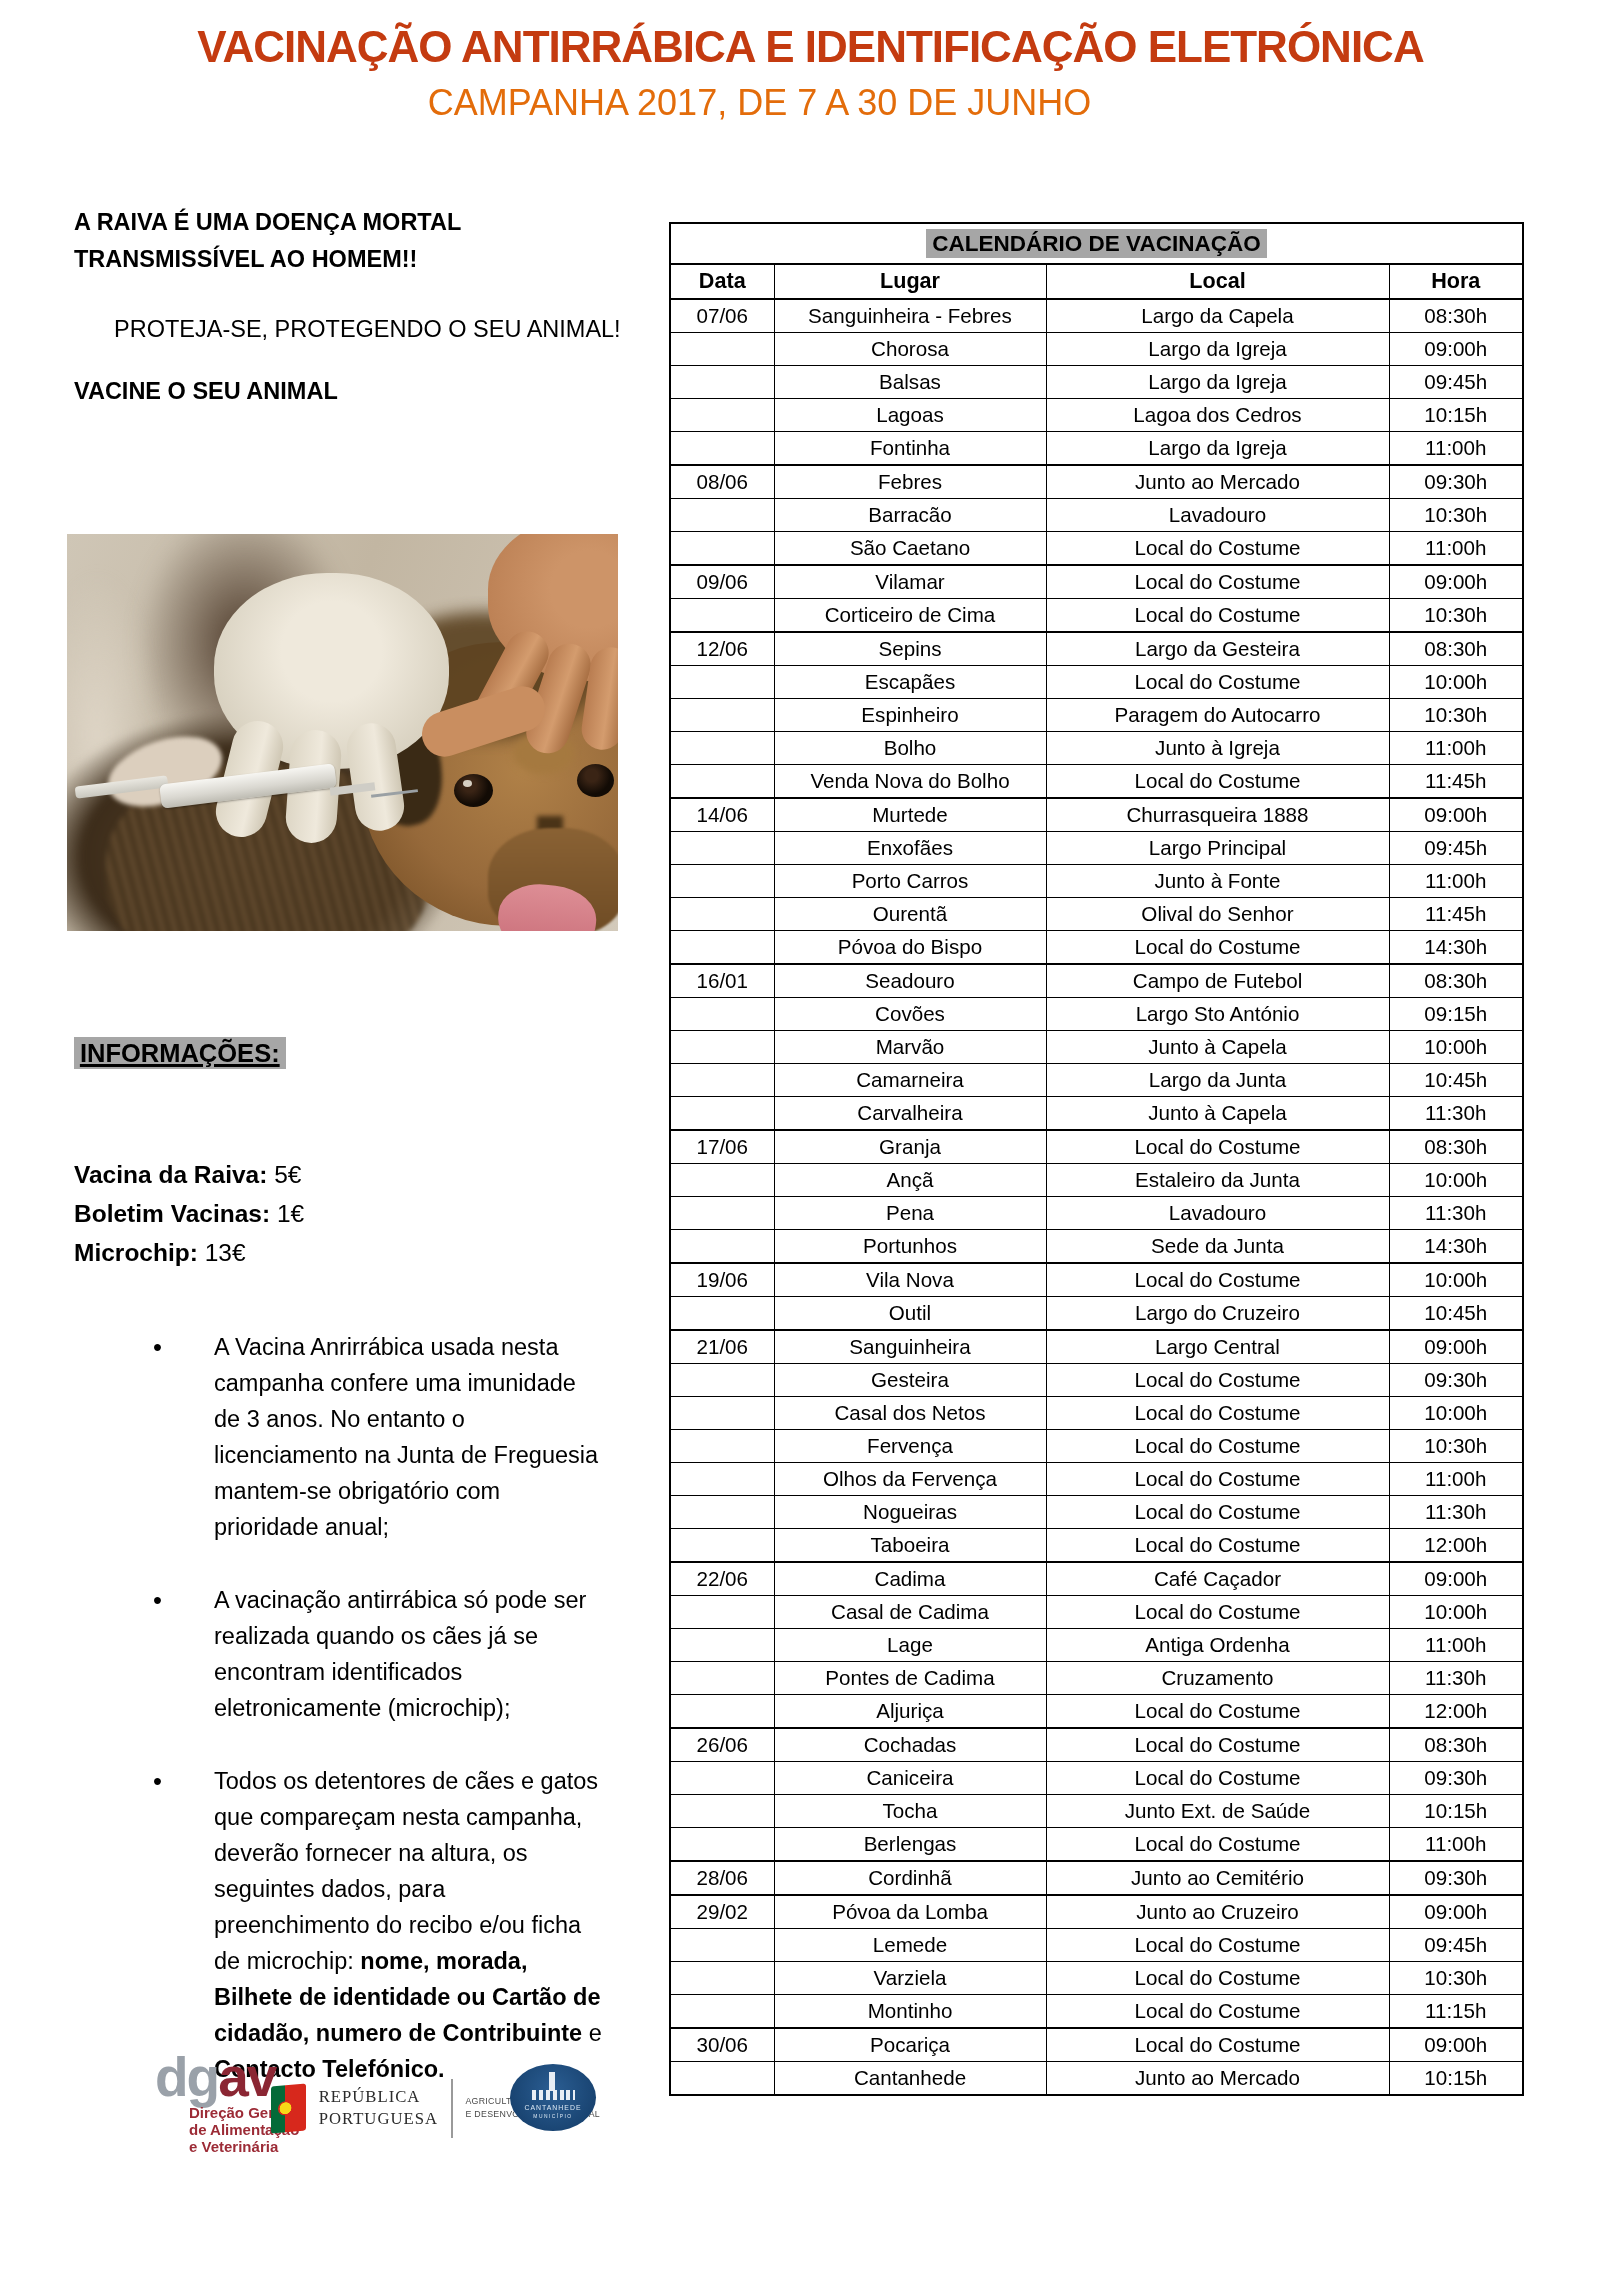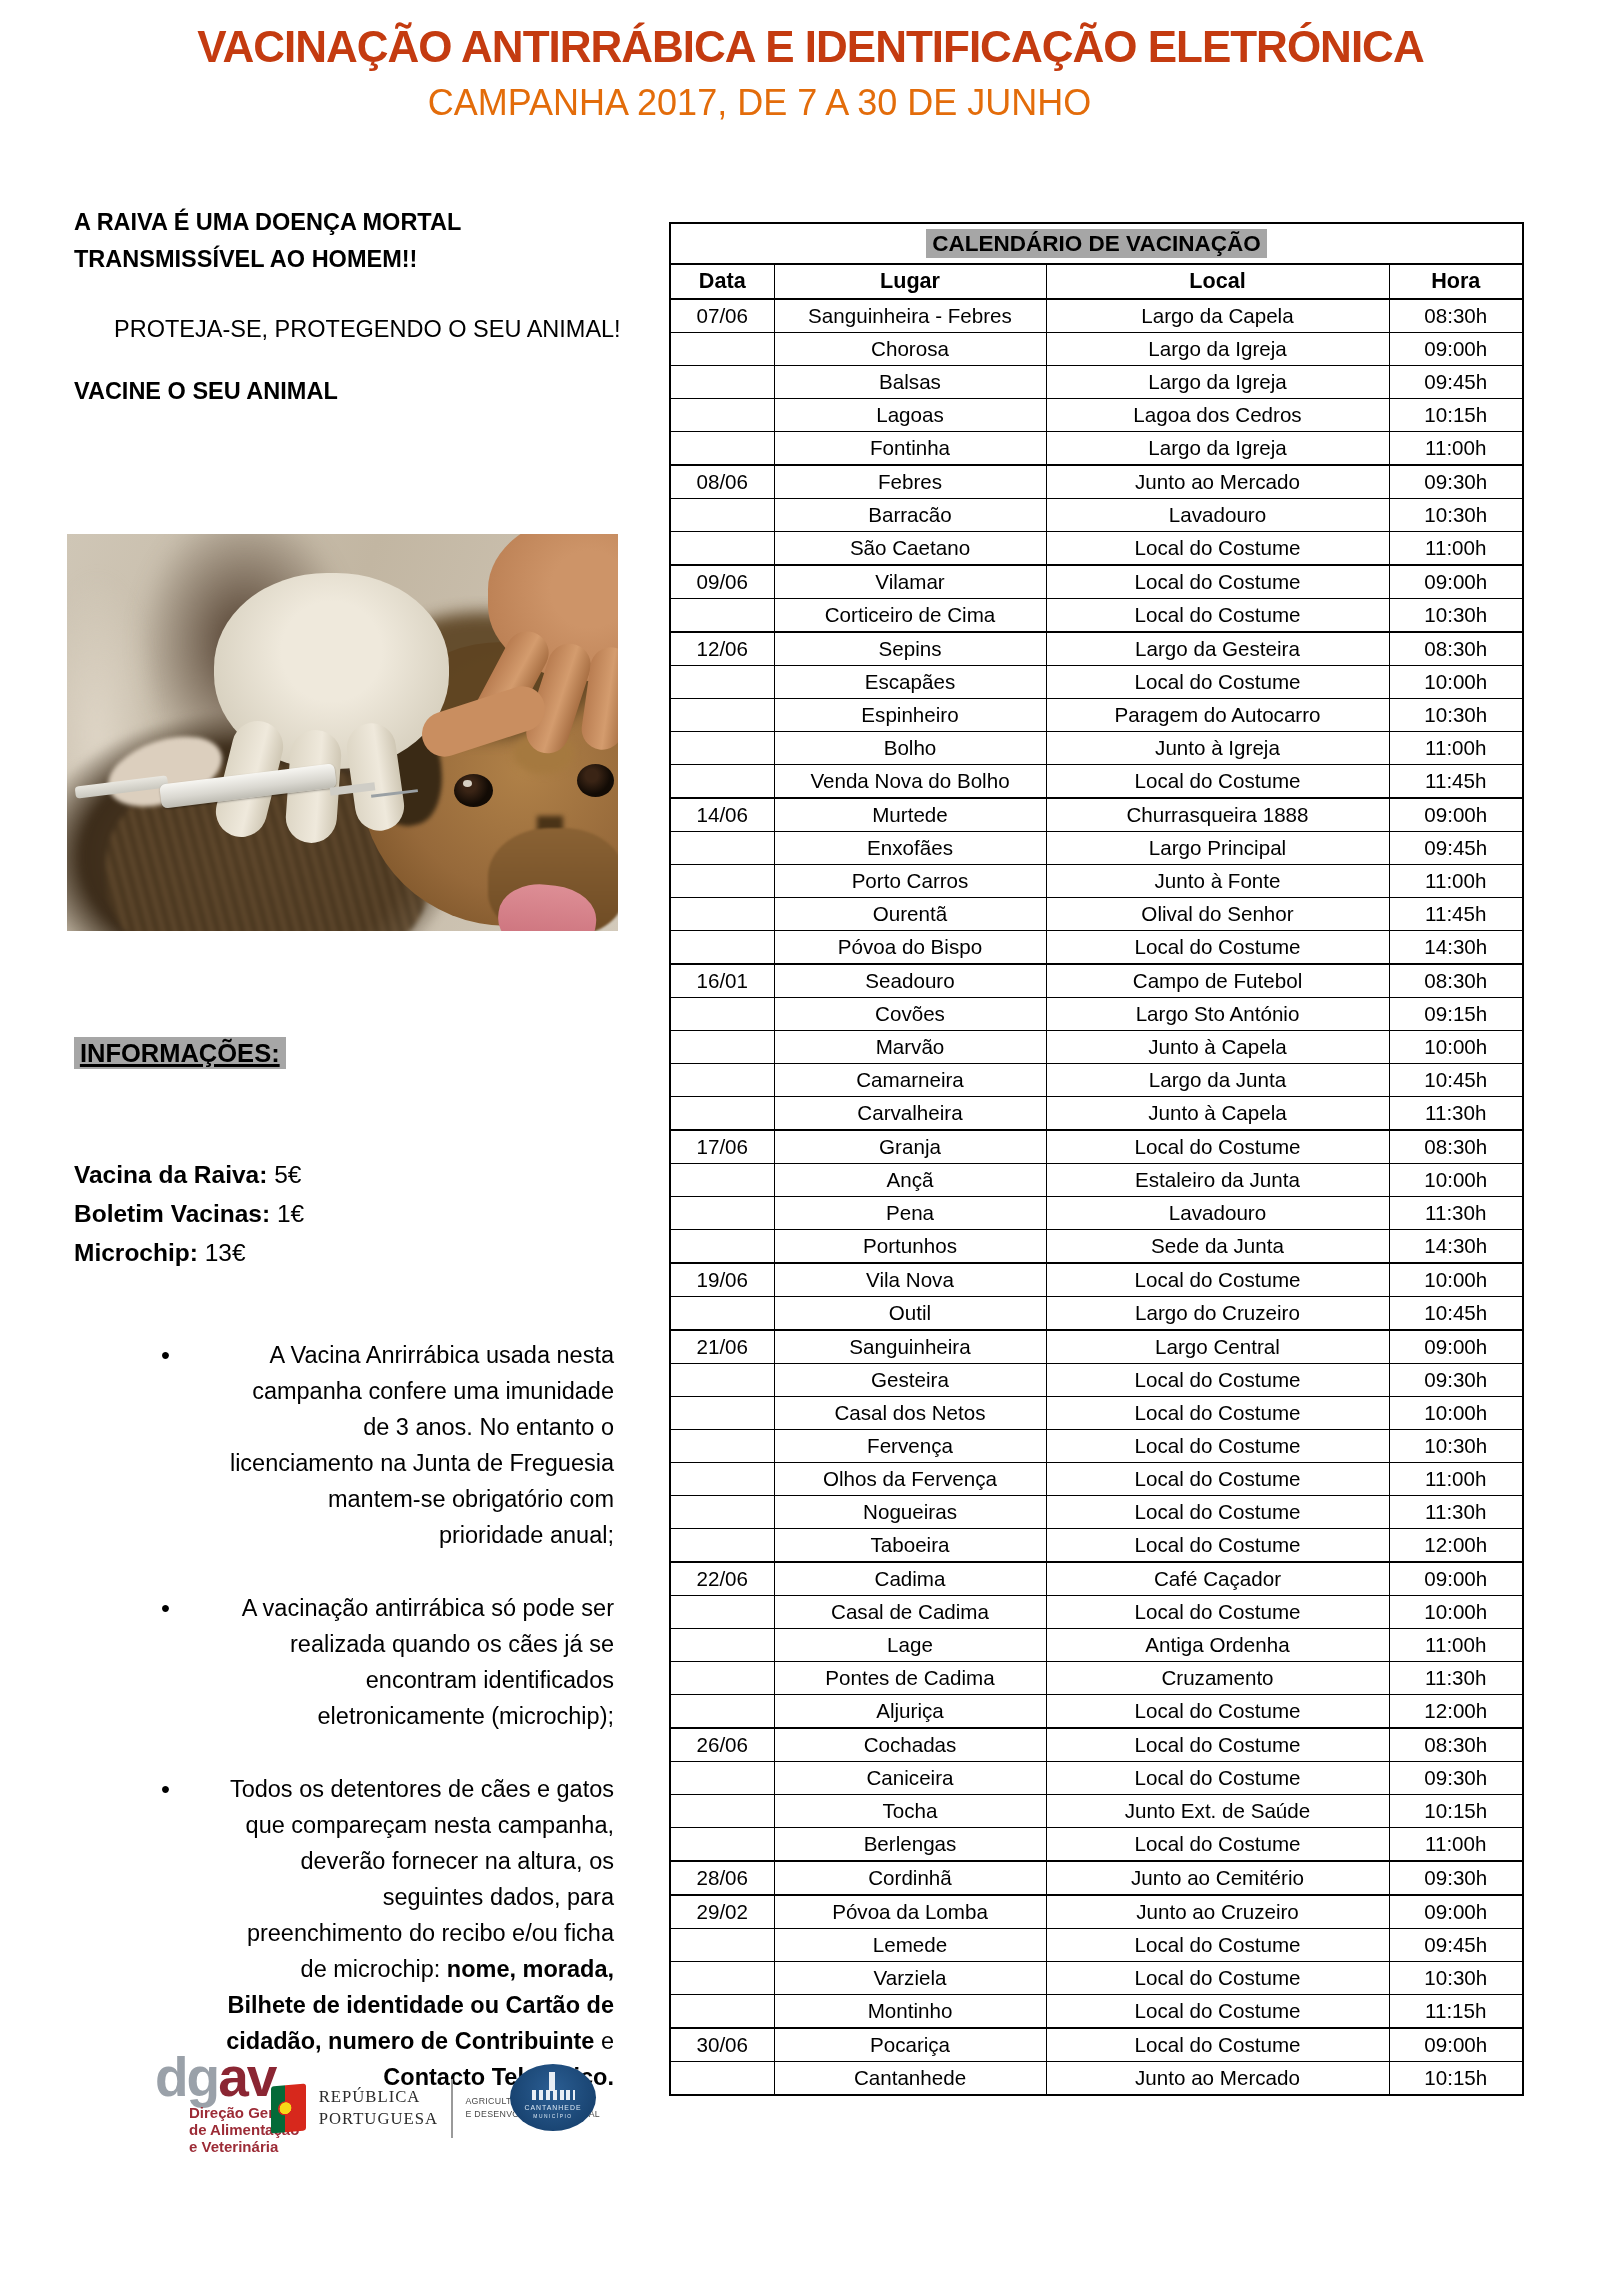--- a/index.html
+++ b/index.html
@@ -15,21 +15,21 @@
   
   .warning{position:absolute;left:74px;top:204px;font-size:23.5px;font-weight:bold;line-height:37px;}
   .warning .line{display:block;}
   .protect{position:absolute;left:74px;top:316px;font-size:23.5px;margin-left:40px;}
   .vaccinate{position:absolute;left:74px;top:378px;font-size:23.5px;font-weight:bold;}
   .info-heading{position:absolute;left:74px;top:1039px;font-size:25.5px;font-weight:bold;}
   .hl{background:var(--c-highlight,#a6a6a6);padding:2px 5.9px;}
   .info-heading .hl{text-decoration:underline;text-decoration-thickness:2.5px;}
   .prices{position:absolute;left:74px;top:1155px;font-size:24.5px;line-height:39px;}
   .bold{font-weight:bold;}
-  .bullets{position:absolute;left:145px;top:1321px;width:453px;margin:16px;padding:0;list-style:none;text-align:right;}
+  .bullets{position:absolute;left:145px;top:1321px;width:453px;margin:8px;padding:0;list-style:none;}
   .bullets li{position:relative;padding-left:61px;margin-bottom:37px;font-size:23.5px;line-height:36px;}
   .bullets li::before{content:"\2022";position:absolute;left:0;top:0;font-size:25.5px;}
 
   
   .photo{position:absolute;left:67px;top:534px;width:551px;height:397px;overflow:hidden;
          background:linear-gradient(110deg,#cfc6b6 0%,#c2b6a2 45%,#d3cabb 100%);}
   .ph{position:absolute;}
   .blob-dark{left:69px;top:-29px;width:216px;height:274px;background:radial-gradient(closest-side,#4e3b2b,rgba(78,59,43,0));filter:blur(9.8px);}
   .arm-left{left:-29px;top:39px;width:118px;height:323px;background:radial-gradient(closest-side,#ded5c6,rgba(222,213,198,0));filter:blur(7.8px);}
   .fur1{left:-39px;top:176px;width:431px;height:294px;background:radial-gradient(closest-side,#5c462c,#3c2c1a 75%,rgba(60,44,26,0));border-radius:50%;filter:blur(3.9px);}

